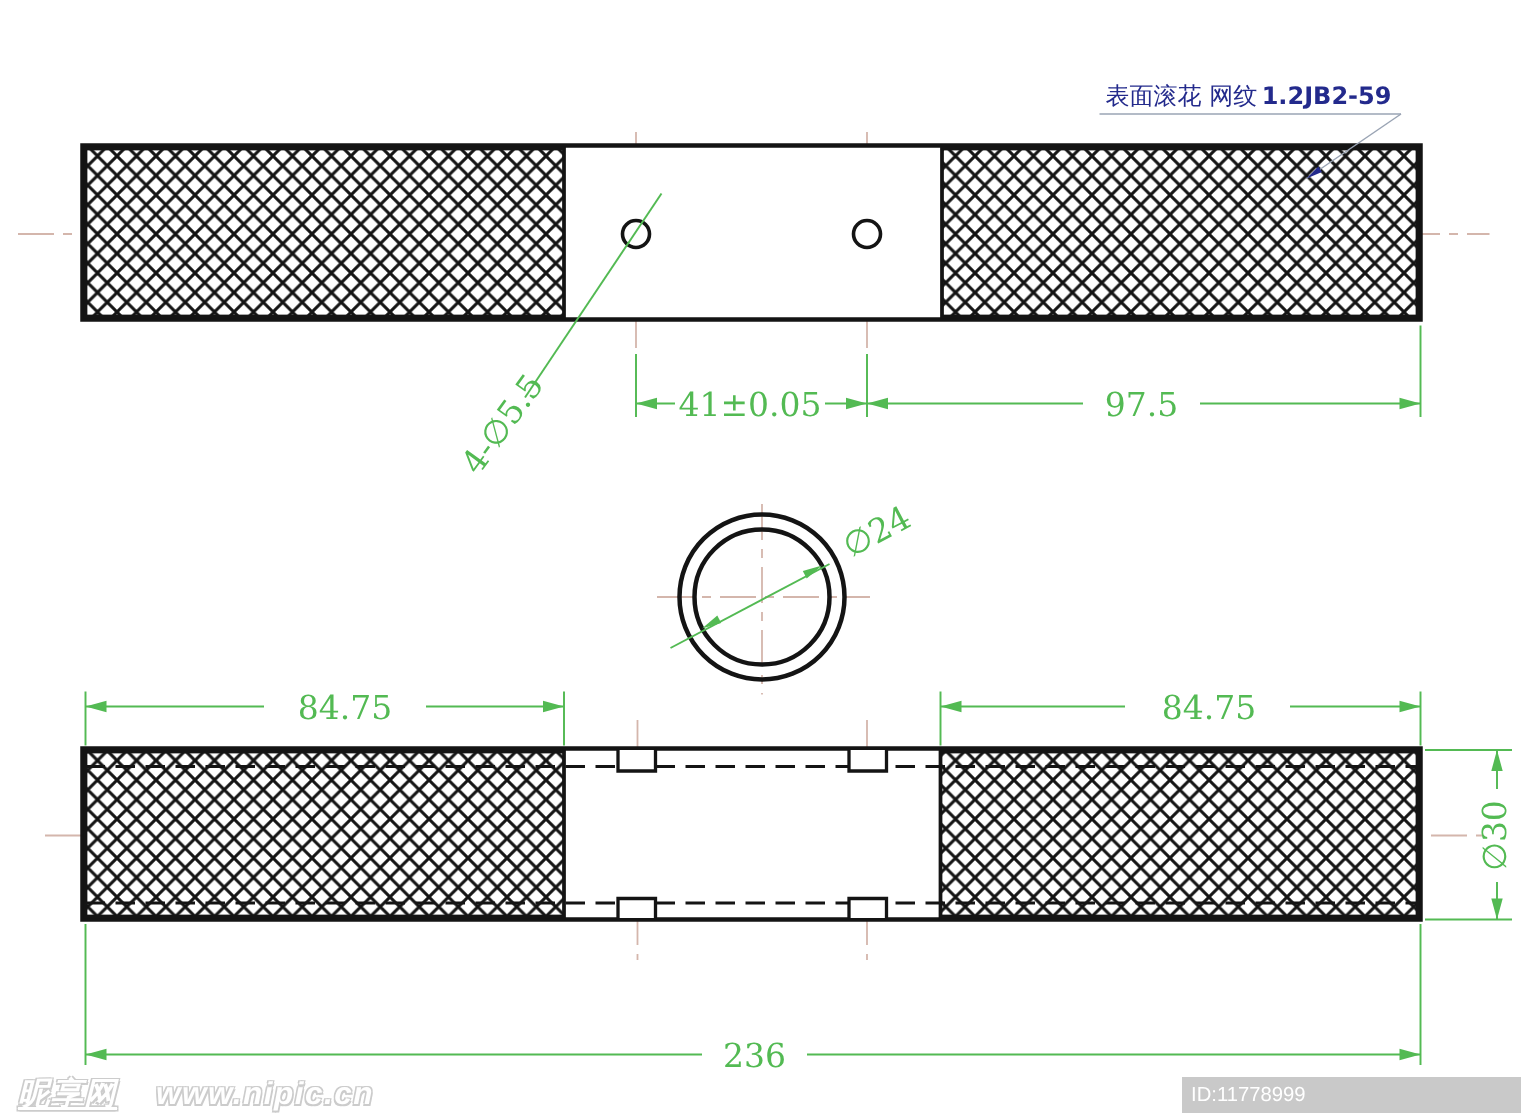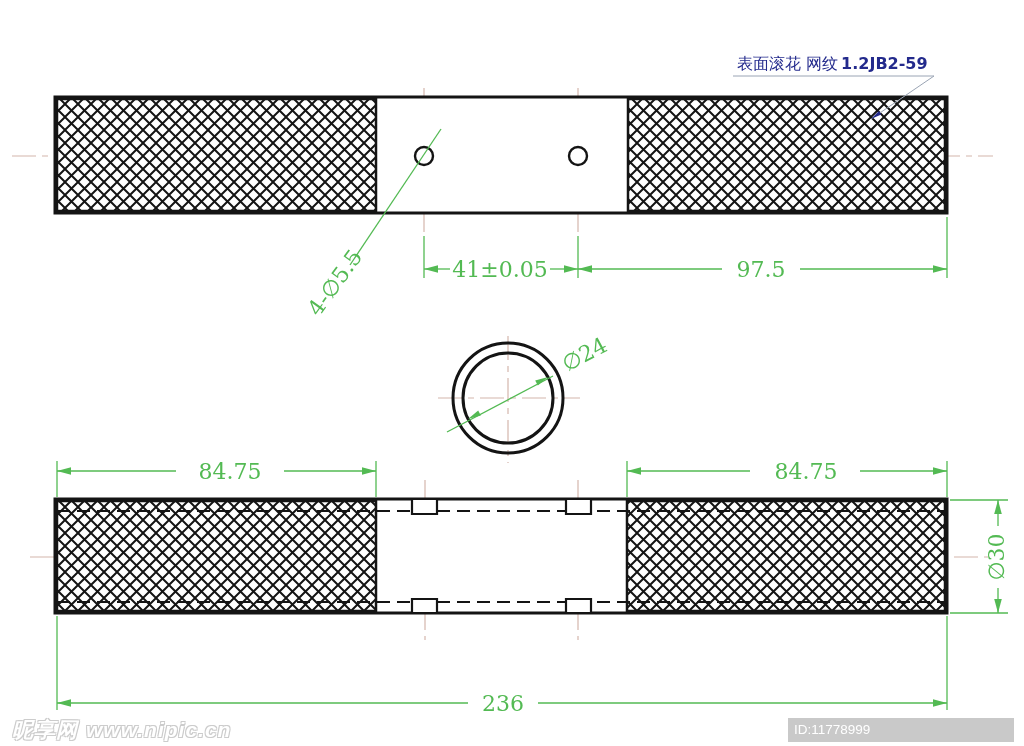--- a/index.html
+++ b/index.html
@@ -11,21 +11,21 @@
   .arrow{fill:#53ba53;stroke:none;}
   .dimtext{fill:#53ba53;font-family:"DejaVu Serif","DejaVu Sans",serif;font-size:22px;}
   .outline{stroke:#141414;fill:#ffffff;}
   .hiddenline{stroke:#141414;stroke-width:2;stroke-dasharray:13 7;fill:none;}
   .notetext{fill:#232a8c;font-family:"DejaVu Sans","Liberation Sans",sans-serif;font-size:16px;}
   .noteline{stroke:#9aa4b4;stroke-width:1;fill:none;}
   .notearrow{fill:#232a8c;stroke:none;}
   .wm-logo{position:absolute;left:12px;top:716px;height:30px;line-height:28px;
            font-style:italic;font-weight:bold;font-size:21px;color:#ffffff;letter-spacing:1px;
            text-shadow:-1px -1px 0 #cccccc, 1px -1px 0 #cccccc, -1px 1px 0 #cccccc, 1px 1px 0 #cccccc;}
-  .wm-logo .site{margin-right:8px;}
+  .wm-logo .site{margin-right:26px;text-decoration:underline;}
   .wm-id{position:absolute;left:788px;top:718px;width:226px;height:24px;box-sizing:border-box;
          background:#c9c9c9;color:#ffffff;font-size:13.5px;line-height:24px;padding-left:6px;
          font-family:"Liberation Sans",sans-serif;}
 </style>
 </head>
 <body>
 
 <div class="page">
 <svg width="1024" height="746" viewBox="0 0 1024 746">
   <defs>

